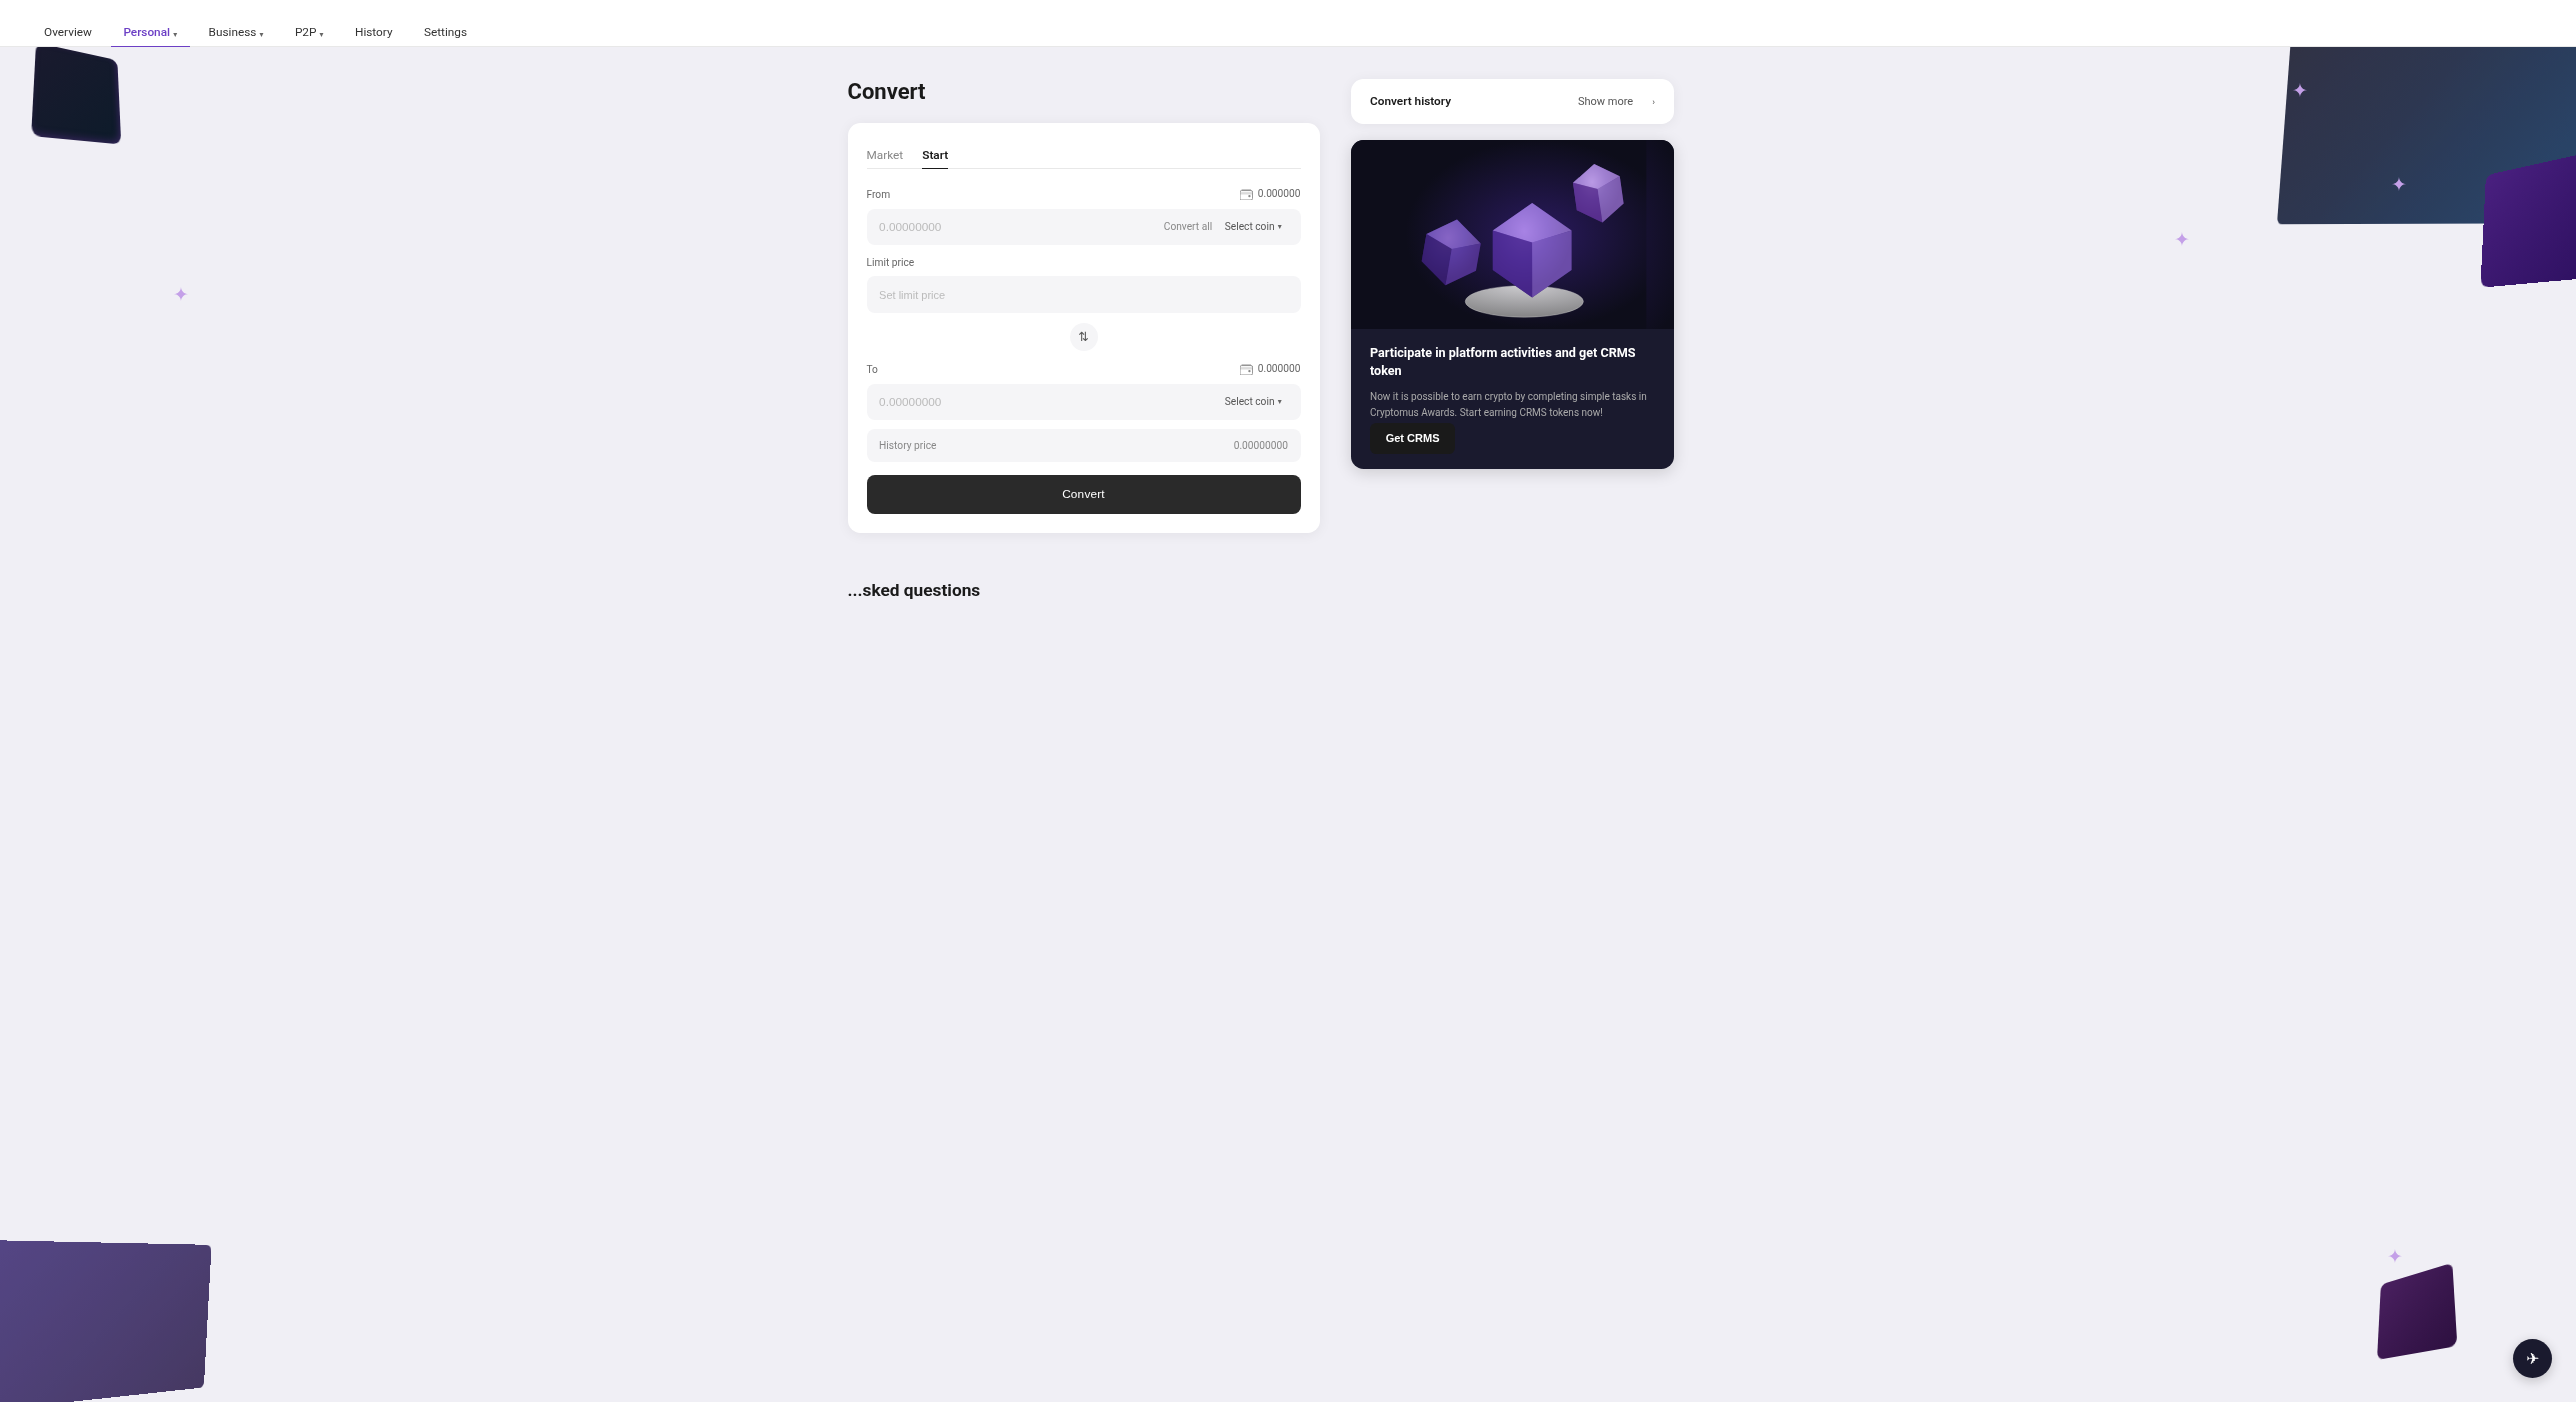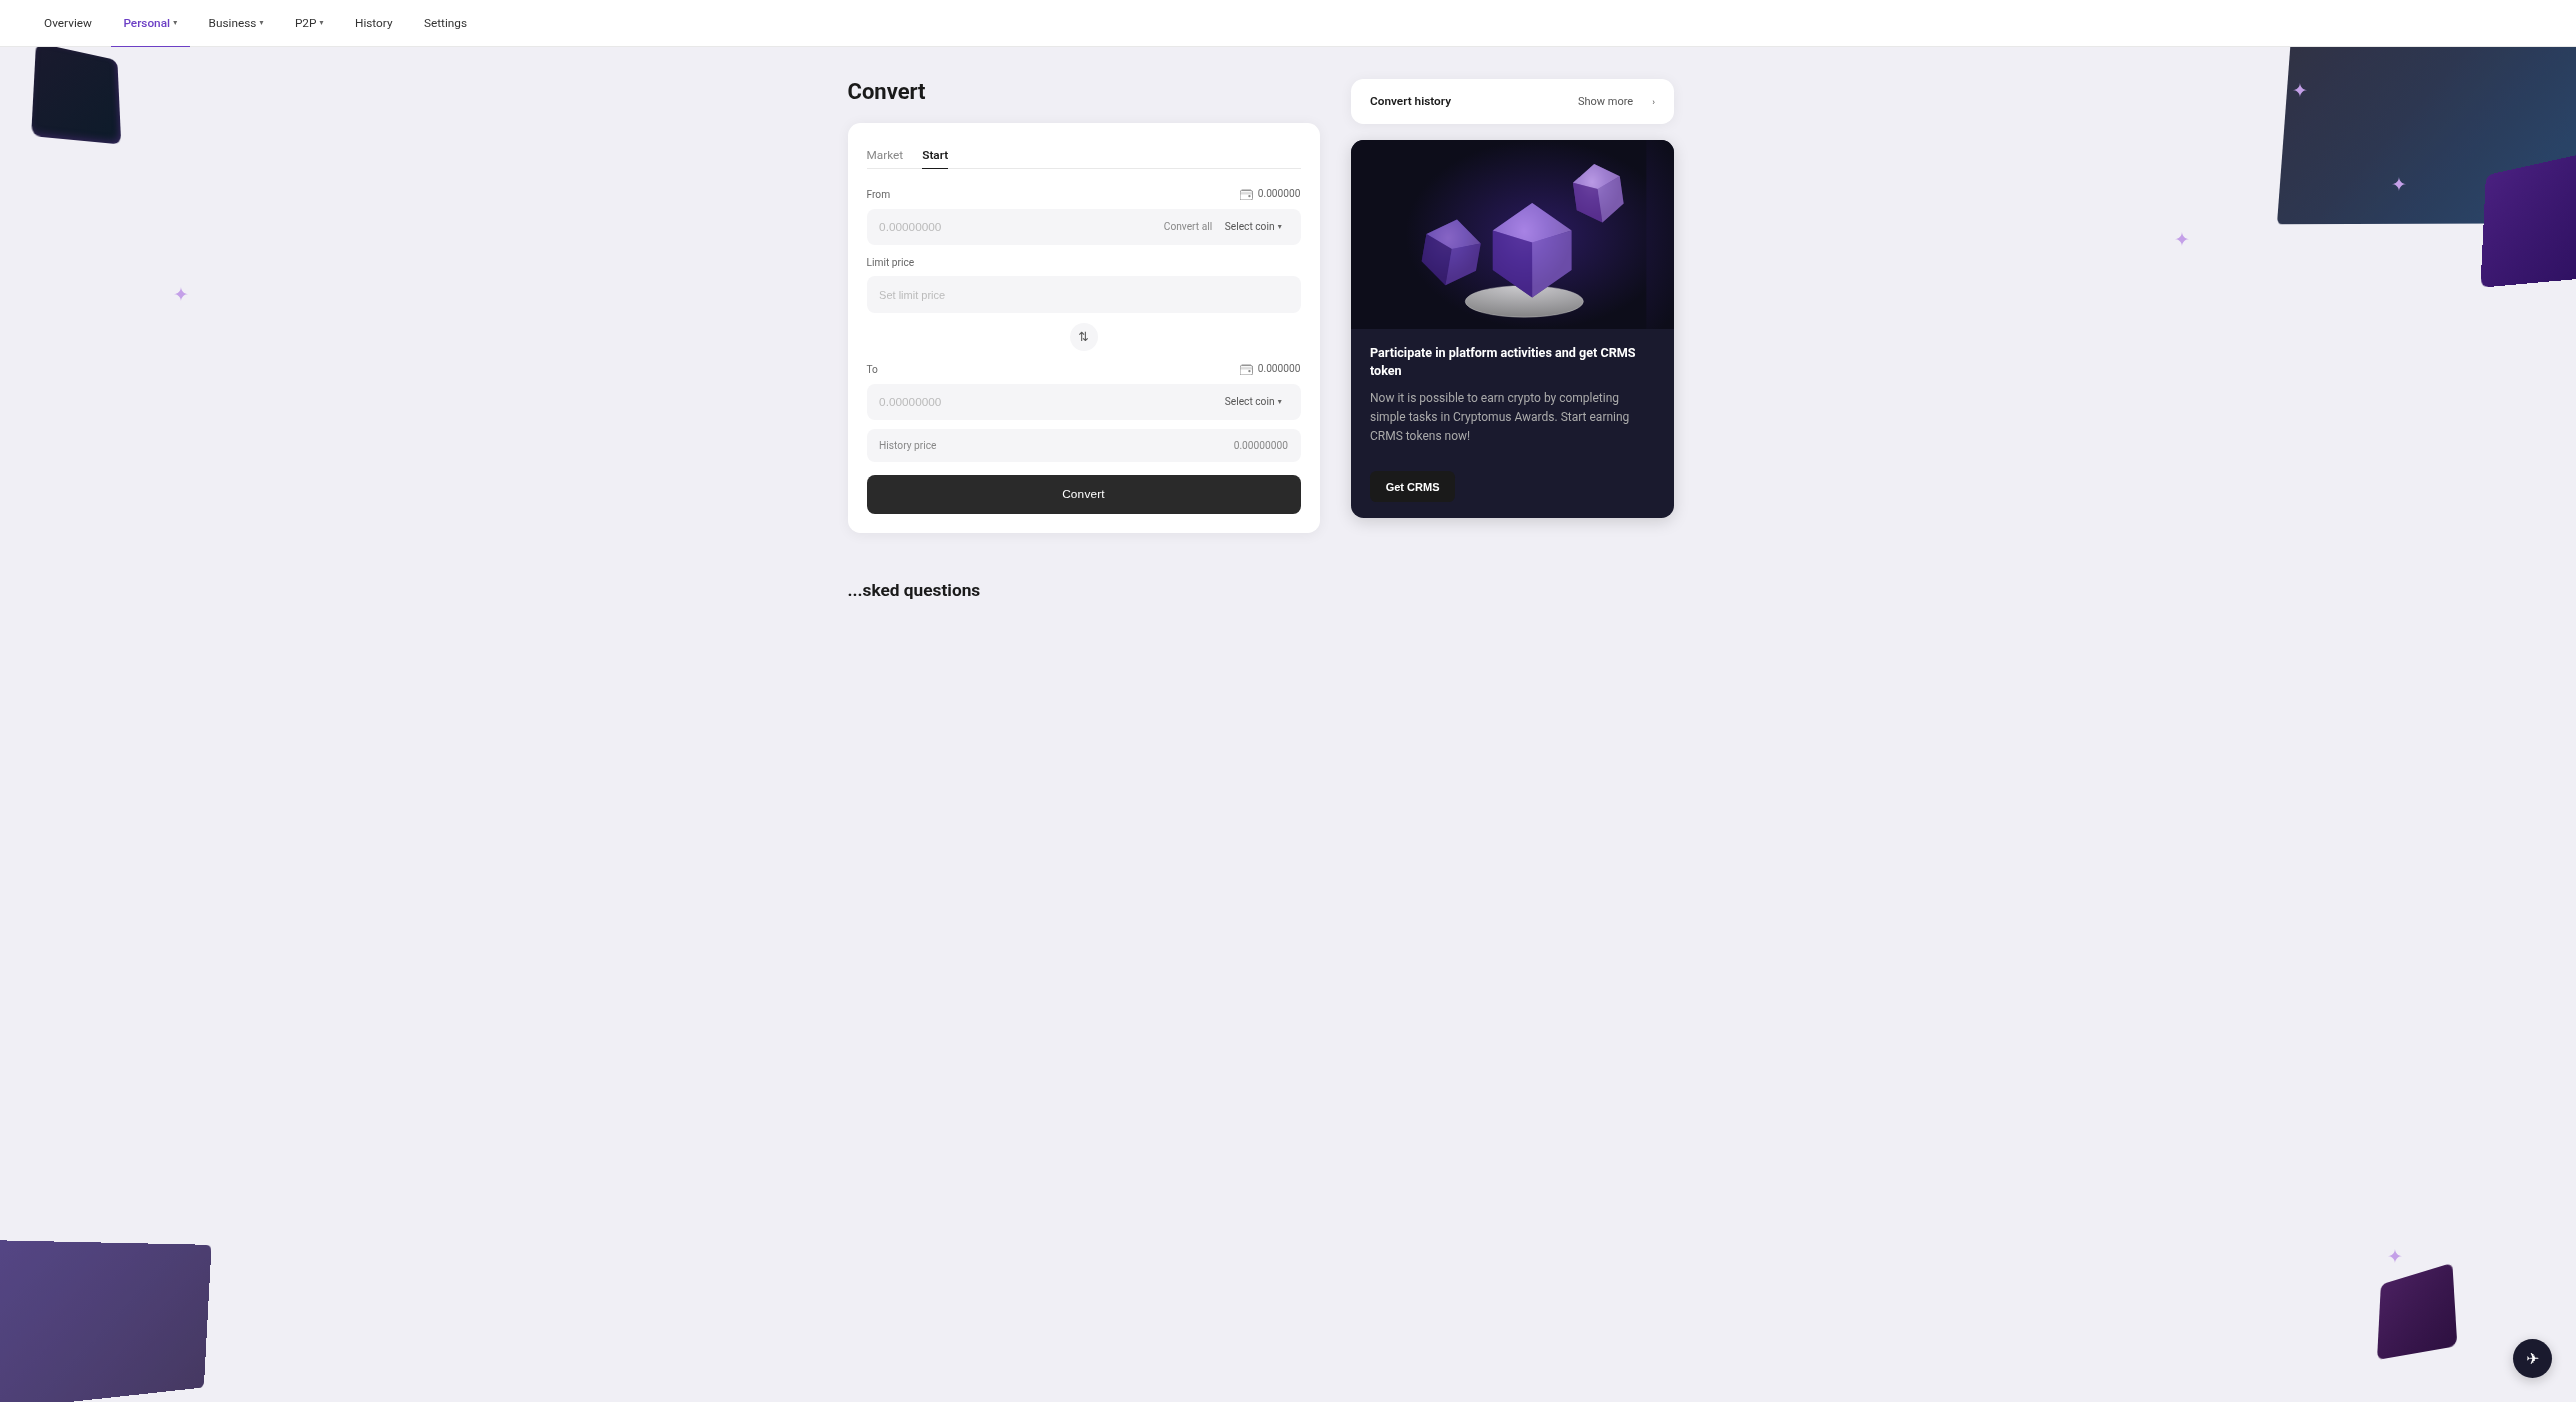--- a/index.html
+++ b/index.html
@@ -91,21 +91,21 @@
       gap: 6.3px;
     }
 
     .nav-item {
       padding: 6.3px 12.6px;
       font-size: 11.8px;
       color: #333;
       cursor: pointer;
       text-decoration: none;
       display: flex;
-      align-items: center;
+      align-items: flex-end;
       gap: 3.1px;
       height: 47px;
       border-bottom: 1.6px solid transparent;
     }
 
     .nav-item.active {
       color: #6c3fc5;
       border-bottom: 1.6px solid #6c3fc5;
       font-weight: 500;
     }
@@ -396,24 +396,24 @@
 
     .promo-title {
       font-size: 12.6px;
       font-weight: 700;
       color: white;
       margin-bottom: 9.4px;
       line-height: 1.4;
     }
 
     .promo-desc {
-      font-size: 12px;
+      font-size: 10px;
       color: #aaa;
       line-height: 1.6;
-      margin-bottom: 25px;
+      margin-bottom: 2px;
     }
 
     .get-crms-btn {
       background: #1a1a1a;
       color: white;
       border: none;
       border-radius: 6.3px;
       padding: 9.4px 15.7px;
       font-size: 11px;
       font-weight: 600;

